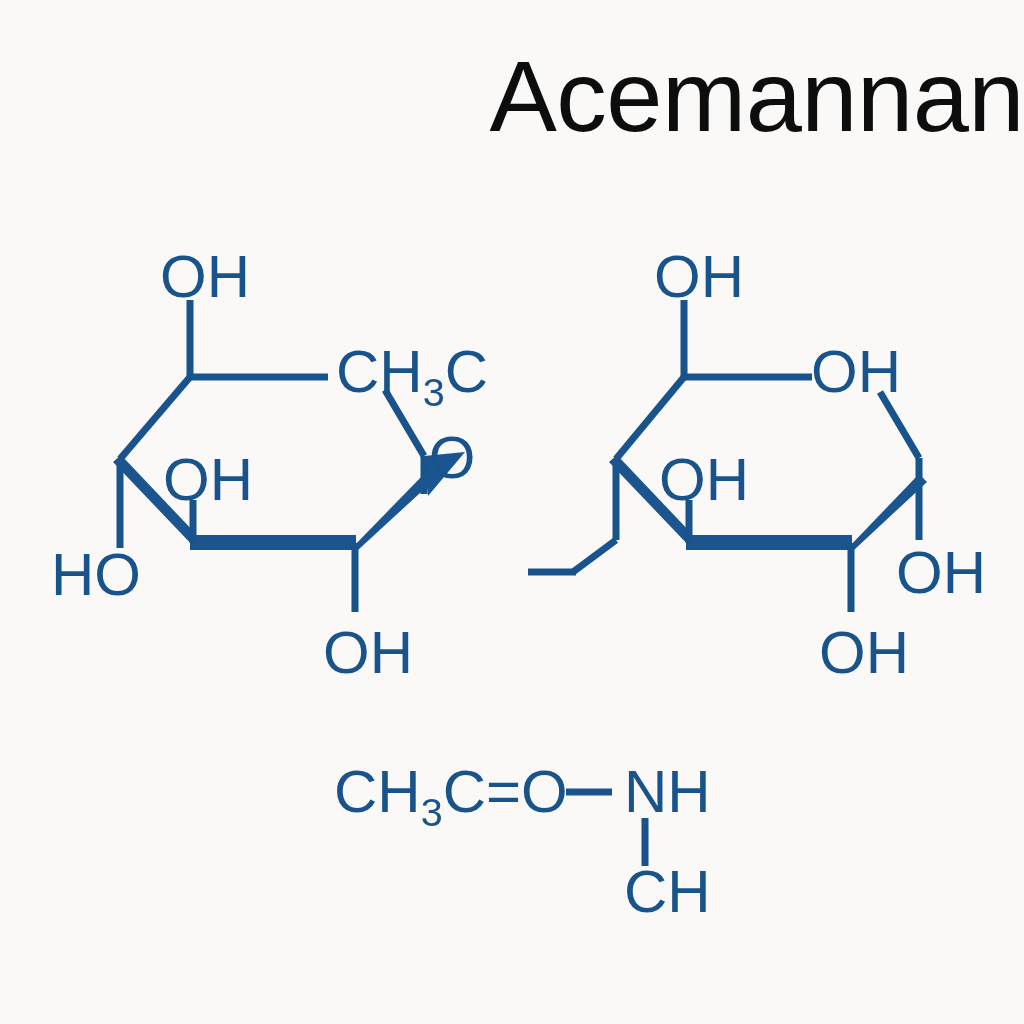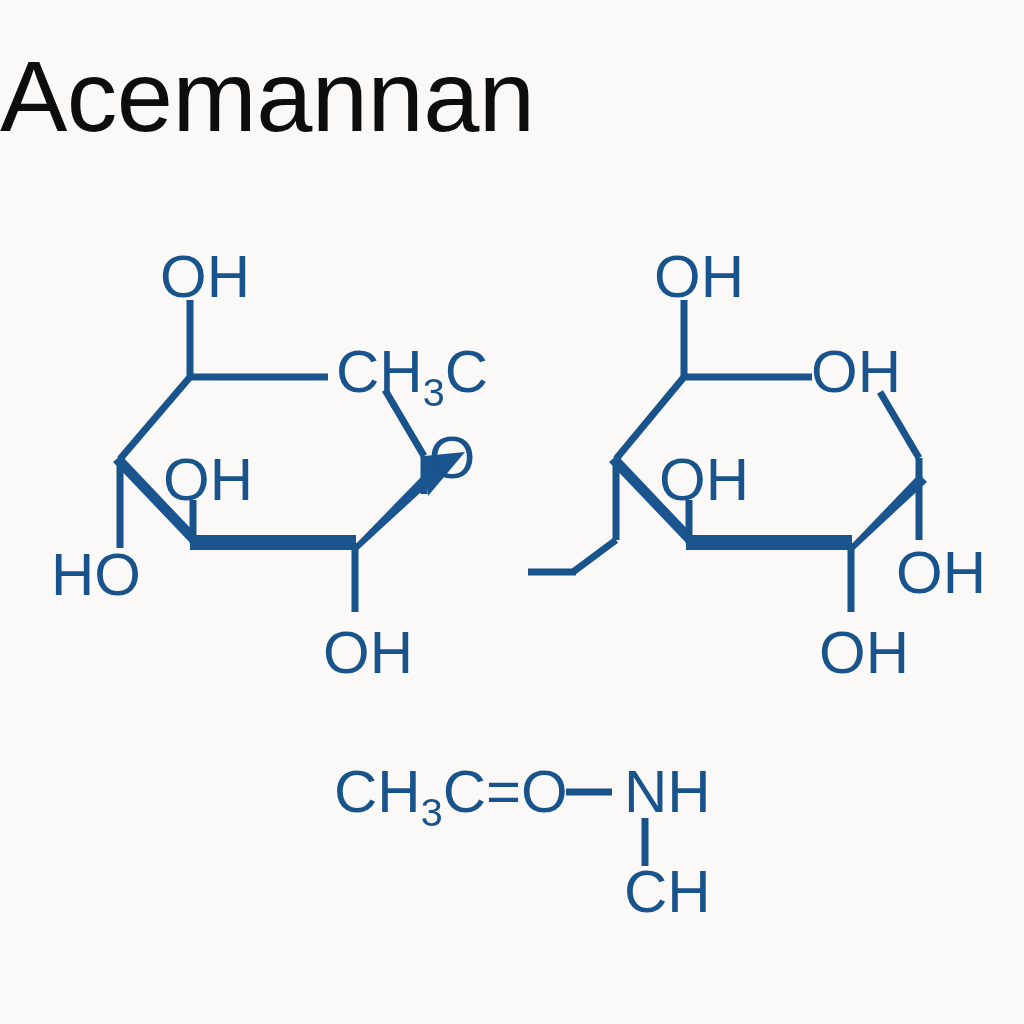--- a/index.html
+++ b/index.html
@@ -13,21 +13,21 @@
     height: 1024px;
     background: #faf9f8;
     overflow: hidden;
     font-family: "Liberation Sans", sans-serif;
   }
   #title {
     position: absolute;
     left: 0;
     top: 46px;
     width: 1024px;
-    text-align: left;
+    text-align: right;
     font-family: "Liberation Sans", sans-serif;
     font-size: 101px;
     font-weight: 400;
     color: #0d0d0d;
     letter-spacing: -0.5px;
     line-height: 1;
     white-space: nowrap;
   }
   #structure {
     position: absolute;

